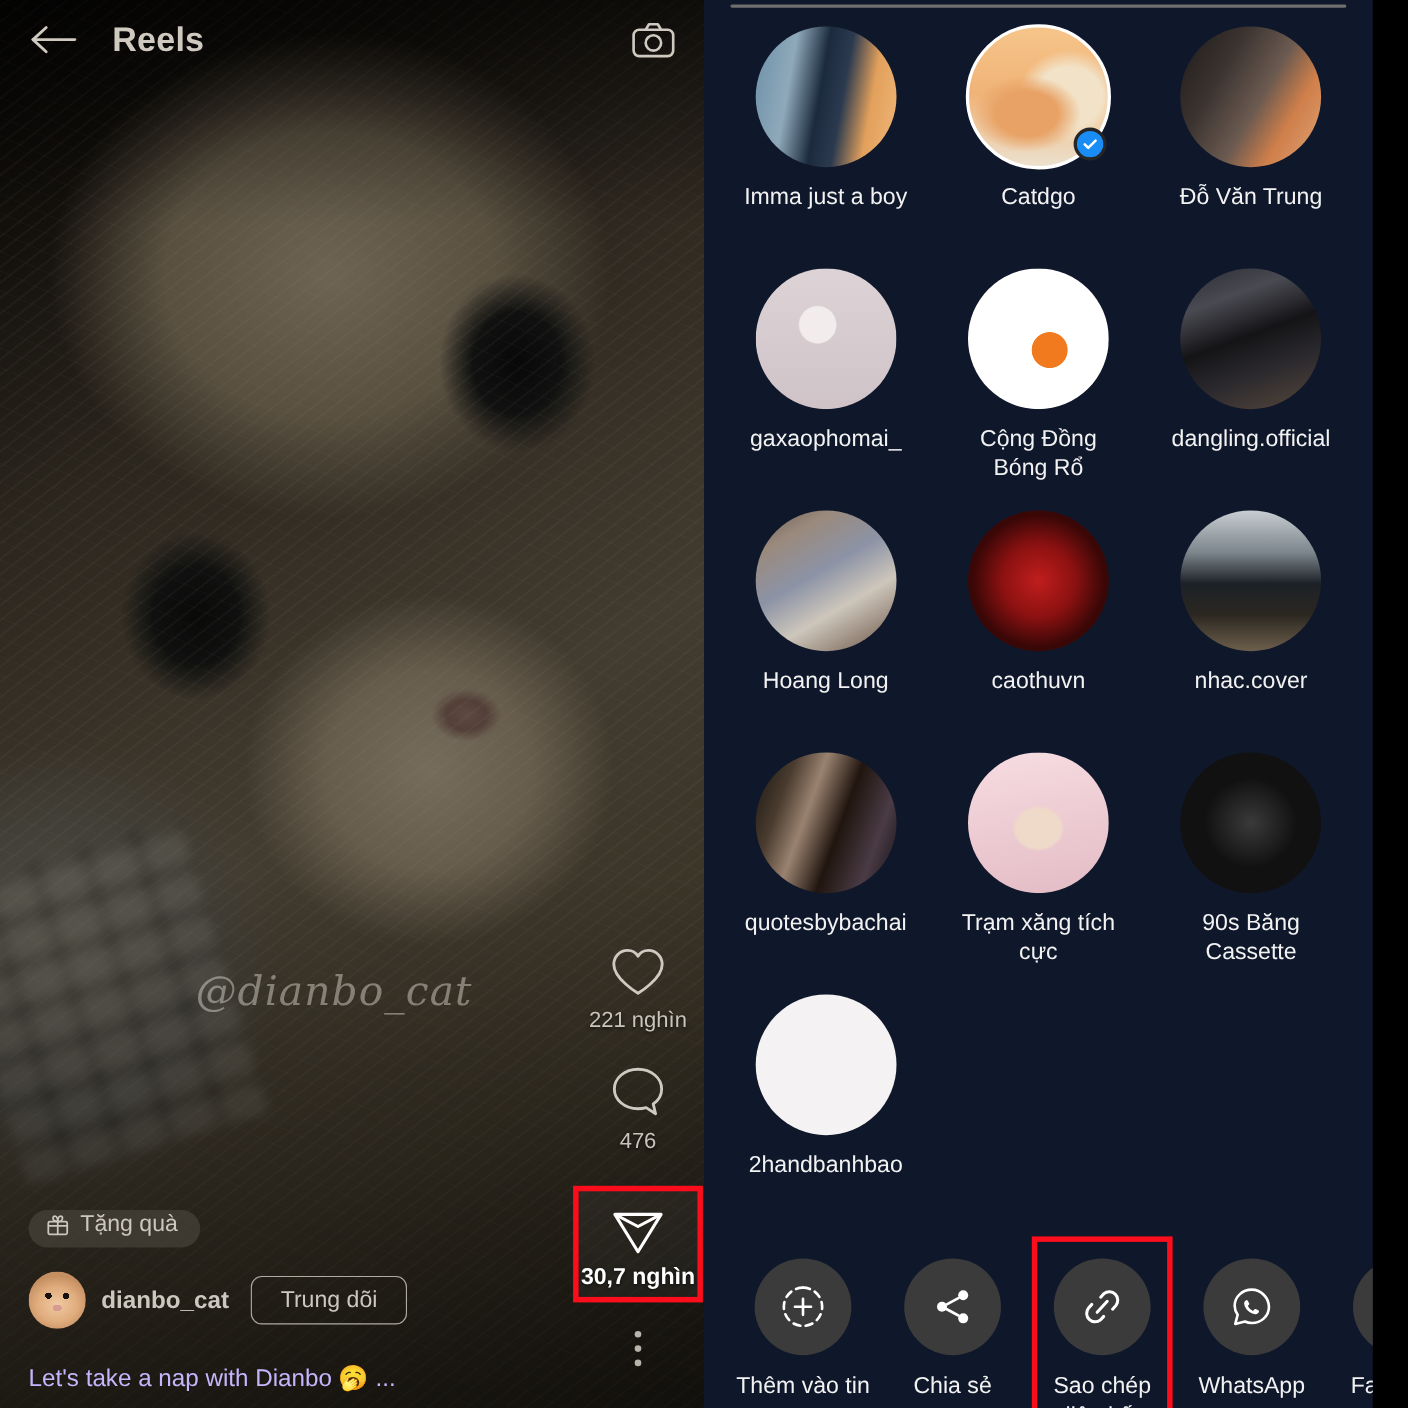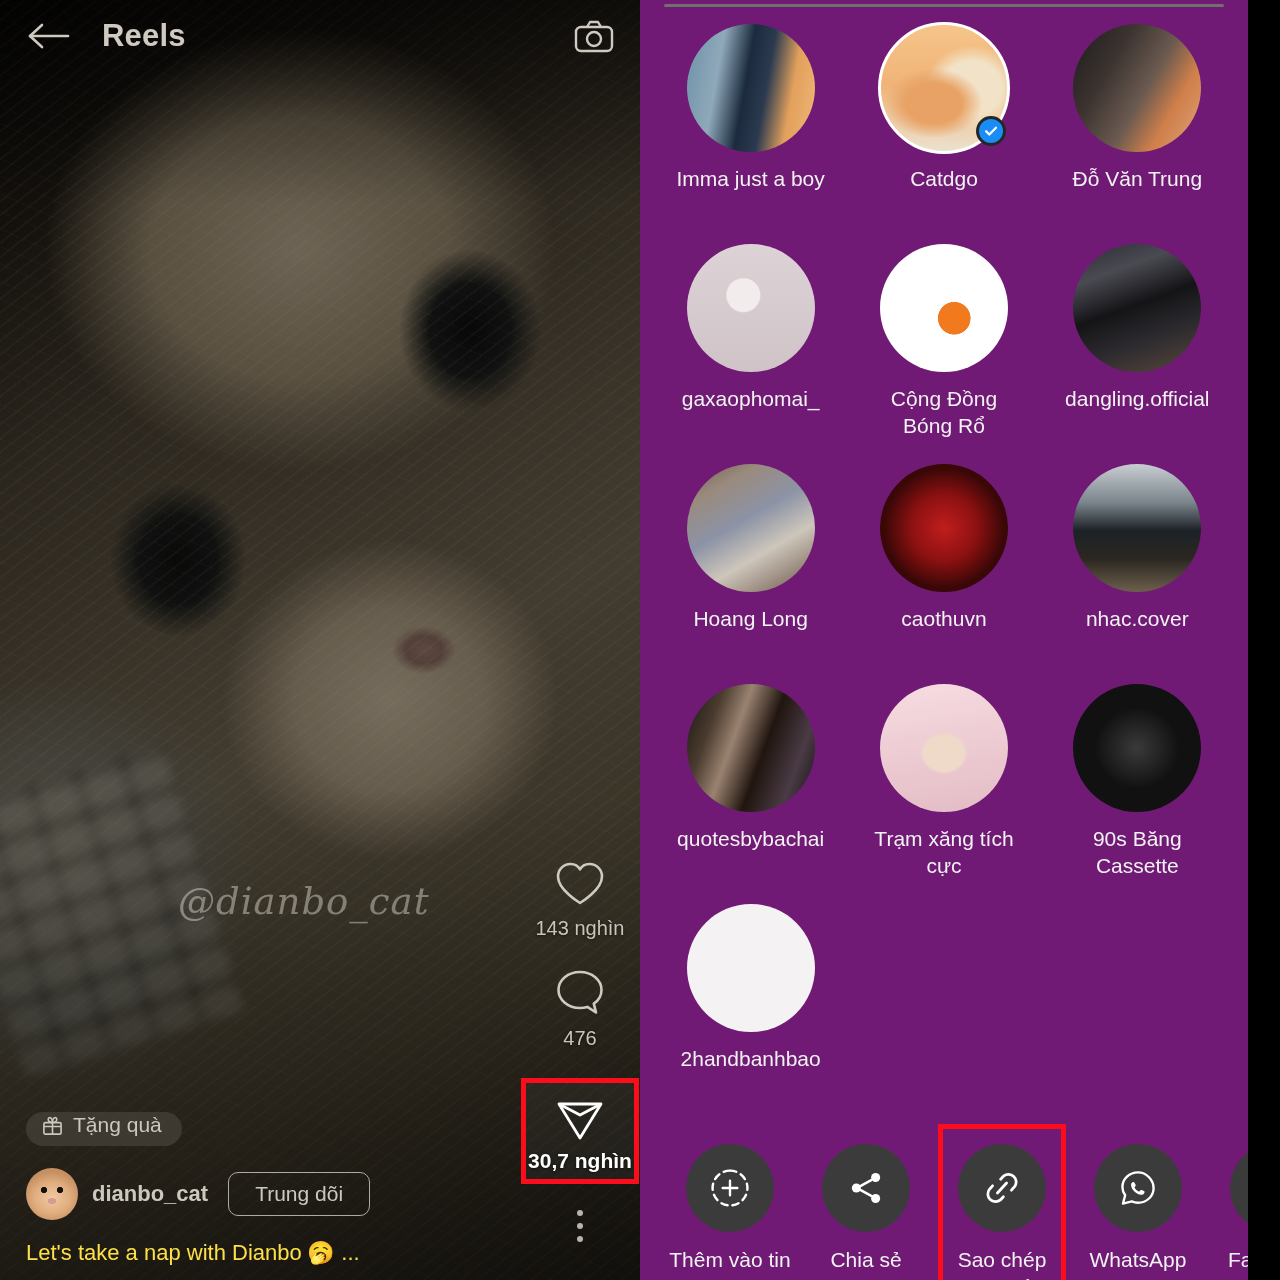--- a/index.html
+++ b/index.html
@@ -115,33 +115,33 @@
       radial-gradient(circle 5px at 34px 22px, #14110e 0 58%, rgba(0,0,0,0) 60%),
       radial-gradient(ellipse 7px 5px at 26px 33px, #d79b92 0 60%, rgba(0,0,0,0) 62%),
       radial-gradient(ellipse 30px 26px at 26px 30px, #f0c9a2 0%, #e0ad7e 60%, #c58f62 100%);
   }
   .username { font-size: 22px; font-weight: bold; color: #cdc8bf; }
   .follow-btn {
     margin-left: 6px;
     border: 1.6px solid #b0aba2; border-radius: 10px;
     padding: 9px 26px; font-size: 21px; color: #cdc8bf;
   }
-  .caption { margin-top: 20px; font-size: 22px; color: #fde047; white-space: nowrap; }
+  .caption { margin-top: 32px; font-size: 22px; color: #c4b5fd; white-space: nowrap; }
   .watermark {
     position:absolute; left: 178px; top: 880px;
     font-family: "DejaVu Serif", serif; font-style: italic;
     font-size: 37px; color: rgba(243,238,226,0.42);
     letter-spacing: 1px;
   }
 
   
   #sheet {
     position: relative;
     width: 608px; height: 1280px;
-    background: #701a75;
+    background: #0f172a;
     display: flex; flex-direction: column;
   }
   .grabber {
     position:absolute; top: 4px; left: 50%; transform: translateX(-50%);
     width: 560px; height: 3px; border-radius: 2px; background: #6f6f6f;
   }
   .people {
     flex: 1 1 auto; padding: 14px 14px 0;
     display: grid; grid-template-columns: repeat(3, 1fr);
     grid-auto-rows: 220px;
@@ -234,21 +234,21 @@
           <circle cx="20" cy="20" r="7"></circle>
         </svg>
       </span>
     </div>
 
     <div class="rail">
       <div class="rail-item">
         <svg viewBox="0 0 52 48" width="52" height="48" fill="none" stroke="#cfcac1" stroke-width="2.6" stroke-linejoin="round">
           <path d="M26 43C26 43 4 30 4 16.5 4 9.6 9.6 4 16.5 4 21 4 24.4 6.4 26 9.4 27.6 6.4 31 4 35.5 4 42.4 4 48 9.6 48 16.5 48 30 26 43 26 43z"></path>
         </svg>
-        <span class="rail-count">143 nghìn</span>
+        <span class="rail-count">221 nghìn</span>
       </div>
 
       <div class="rail-gap"></div>
 
       <div class="rail-item">
         <svg viewBox="0 0 52 50" width="52" height="50" fill="none" stroke="#cfcac1" stroke-width="2.6" stroke-linejoin="round">
           <path d="M26 4C14 4 4.5 12 4.5 22c0 10 9.5 18 21.5 18 2.6 0 5.1-.4 7.4-1.1l8.6 5.6-2.2-8.9C44.7 32.4 47.5 27.5 47.5 22 47.5 12 38 4 26 4z"></path>
         </svg>
         <span class="rail-count">476</span>
       </div>

